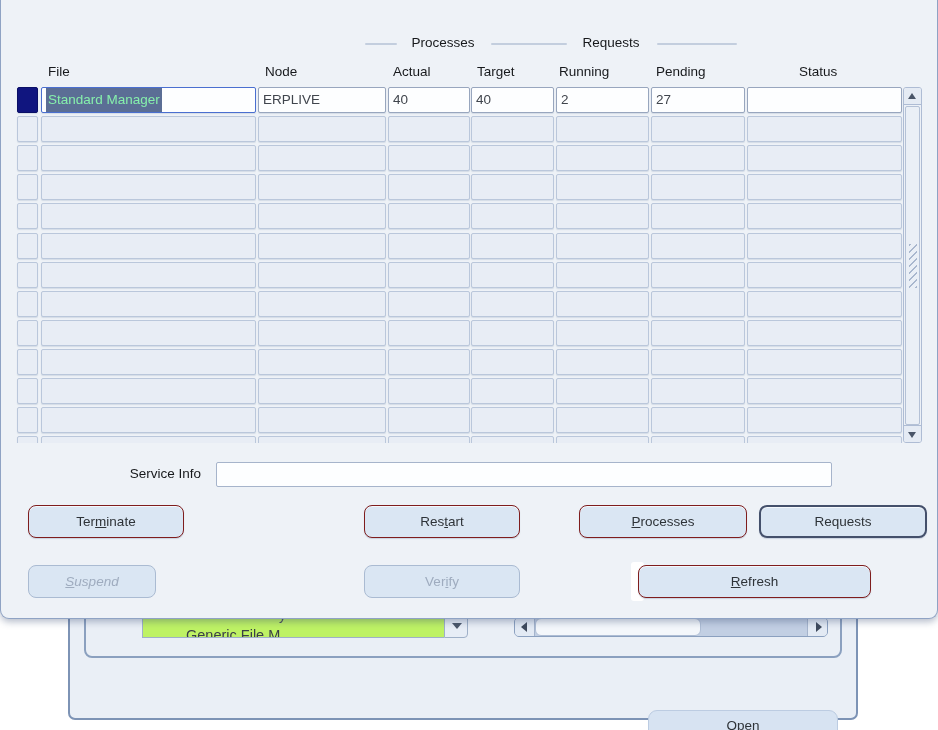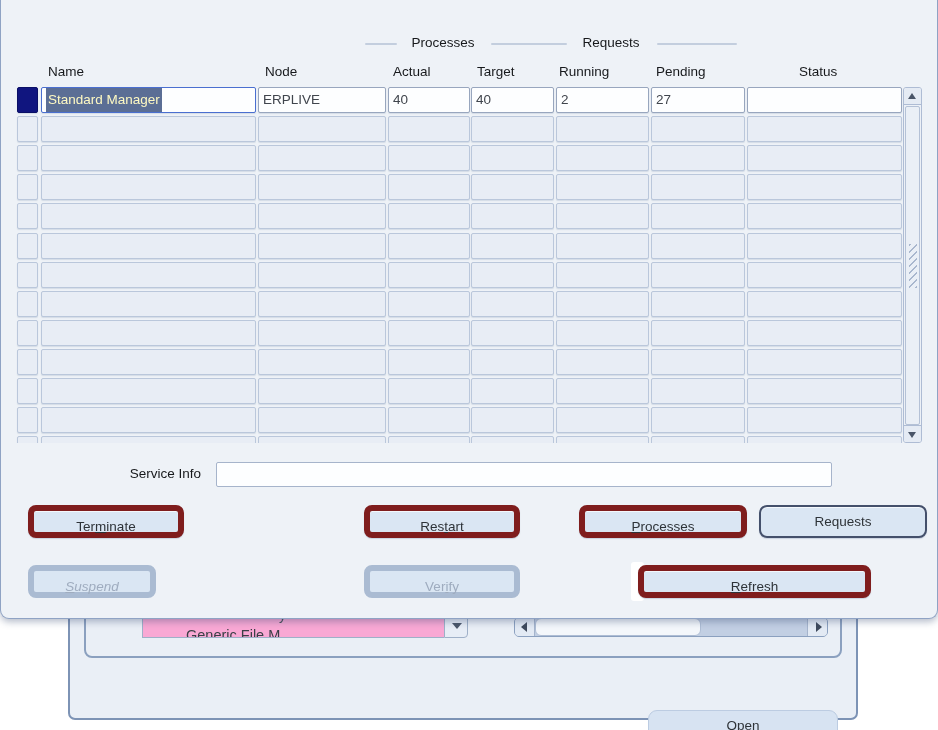--- a/index.html
+++ b/index.html
@@ -4,21 +4,21 @@
 <style>
   * { margin:0; padding:0; box-sizing:border-box; }
   html,body { width:938px; height:730px; background:#ffffff; font-family:"Liberation Sans", sans-serif; position:relative; overflow:hidden; }
 
   
   .bg-window { position:absolute; left:68px; top:592px; width:790px; height:128px;
     background:#EAEFF6; border:2px solid #7D93B5; border-radius:7px; z-index:1; }
   .bg-inner-panel { position:absolute; left:14px; top:-30px; width:758px; height:94px;
     border:2px solid #8BA0BF; border-radius:8px; }
   .list-field { position:absolute; left:72px; top:14px; width:302px; height:30px;
-    background:#f9a8d4; border:1px solid #9FB0C8; border-right:none; overflow:hidden; }
+    background:#bef264; border:1px solid #9FB0C8; border-right:none; overflow:hidden; }
   .list-text { position:absolute; left:43px; top:18px; font-size:14.5px; color:#3A3F46; white-space:nowrap; }
   .frag { position:absolute; left:136px; top:-2px; font-size:14px; color:#4A4F57; }
   .dd-btn { position:absolute; left:374px; top:16px; width:24px; height:28px;
     background:#E7EDF6; border:1px solid #9FB0C8; border-radius:0 4px 4px 0; }
   .tri-dn-sm { position:absolute; left:7px; top:12px; width:0; height:0;
     border-left:5px solid transparent; border-right:5px solid transparent; border-top:6px solid #4A5568; }
   .hscroll { position:absolute; left:444px; top:23px; width:314px; height:20px;
     background:#C2CFE3; border:1px solid #8BA0BF; border-radius:5px; overflow:hidden; }
   .hs-btn { position:absolute; top:0; width:20px; height:18px; background:#E3EAF4; }
   .hs-left { left:0; border-right:1px solid #A5B4CC; }
@@ -71,21 +71,21 @@
   .row { position:absolute; left:0; width:100%; height:26px; }
   .cell { position:absolute; top:0; height:26px; background:#E8EDF5; border:1px solid #BAC7DB;
     border-radius:2px; font-size:13.5px; color:#40454D; line-height:24px; padding:0 4px;
     box-shadow:0 1px 1px rgba(130,150,180,.25); white-space:nowrap; overflow:hidden; }
   .c-sel{left:16px;width:21px;} .c-name{left:40px;width:215px;} .c-node{left:257px;width:128px;}
   .c-actual{left:387px;width:82px;} .c-target{left:470px;width:83px;} .c-running{left:555px;width:93px;}
   .c-pending{left:650px;width:94px;} .c-status{left:746px;width:155px;}
   .cell.filled { background:#FDFEFF; border-color:#98A6BE; }
   .cell.focus { border-color:#4A6FD0; }
   .c-sel.sel-on { background:#10157F; border-color:#0A0F66; }
-  .hl { background:#5B6E95; color:#fef9c3; padding:13px 2px;border-radius:6px; }
+  .hl { background:#5B6E95; color:#86efac; padding:13px 2px;border-radius:6px; }
 
   
   .vscroll { position:absolute; left:902px; top:87px; width:19px; height:356px;
     background:#EDF1F7; border:1px solid #AEBCD4; border-radius:3px; }
   .vs-btn { position:absolute; left:0; width:17px; height:17px; background:#E5EBF4; }
   .vs-up { top:0; border-bottom:1px solid #AEBCD4; border-radius:2px 2px 0 0; }
   .vs-down { bottom:0; border-top:1px solid #AEBCD4; border-radius:0 0 2px 2px; }
   .tri-up { position:absolute; left:4px; top:5px; width:0; height:0;
     border-left:4.5px solid transparent; border-right:4.5px solid transparent; border-bottom:6px solid #4A5568; }
   .tri-down { position:absolute; left:4px; top:6px; width:0; height:0;
@@ -96,21 +96,21 @@
     background:repeating-linear-gradient(135deg,#A9B7CE 0 1.5px,transparent 1.5px 5px); }
 
   
   .svc-label { position:absolute; left:100px; top:466px; width:100px; text-align:right;
     font-size:13.5px; color:#17191c; }
   .svc-field { position:absolute; left:215px; top:462px; width:616px; height:25px;
     background:#FDFEFF; border:1px solid #A6B4CB; border-radius:2px; font-size:13.5px;
     line-height:23px; padding:0 4px; color:#40454D; }
 
   
-  .btn { position:absolute; height:33px; background:#DAE6F3; border:6px solid #7f1d1d;
+  .btn { position:absolute; height:33px; background:#DAE6F3; border:1px solid #7f1d1d;
     border-radius:8px; font-size:13.5px; color:#2E3338; text-align:center; line-height:31px;
     cursor:default; box-shadow:inset 0 1px 0 rgba(255,255,255,.7), 0 1px 1px rgba(120,140,170,.3); }
   .btn .ak { text-decoration:underline; }
   .b-terminate{left:27px;top:505px;width:156px;} .b-deactivate{left:195px;top:505px;width:156px;}
   .b-restart{left:363px;top:505px;width:156px;} .b-processes{left:578px;top:505px;width:168px;}
   .b-requests{left:758px;top:505px;width:168px; border:2px solid #44506B; line-height:29px;}
   .b-suspend{left:27px;top:565px;width:128px;font-style:italic;} .b-resume{left:195px;top:565px;width:156px;}
   .b-verify{left:363px;top:565px;width:156px;} .b-refresh{left:637px;top:565px;width:233px;}
   .btn.disabled { color:#9FACBF; border-color:#AABBD2; box-shadow:none; }
   .white-notch { position:absolute; left:630px; top:562px; width:13px; height:39px;
@@ -143,21 +143,21 @@
 <div class="fg-window">
 
 
   <div class="gline gl-1"></div>
   <div class="ghdr g-proc">Processes</div>
   <div class="gline gl-2"></div>
   <div class="gline gl-3"></div>
   <div class="ghdr g-req">Requests</div>
   <div class="gline gl-4"></div>
 
-  <div class="chdr h-name">Name</div>
+  <div class="chdr h-name">File</div>
   <div class="chdr h-node">Node</div>
   <div class="chdr h-actual">Actual</div>
   <div class="chdr h-target">Target</div>
   <div class="chdr h-running">Running</div>
   <div class="chdr h-pending">Pending</div>
   <div class="chdr h-status">Status</div>
 
   <div class="rows">
       <div class="row" style="top: 0px;">
         <div class="cell c-sel sel-on"></div>

